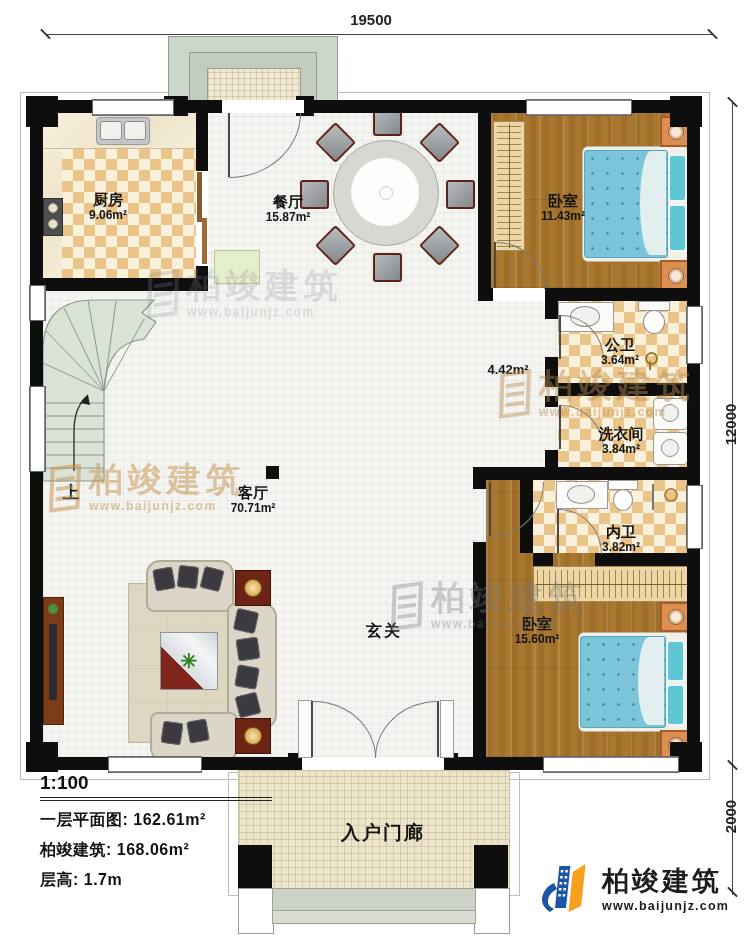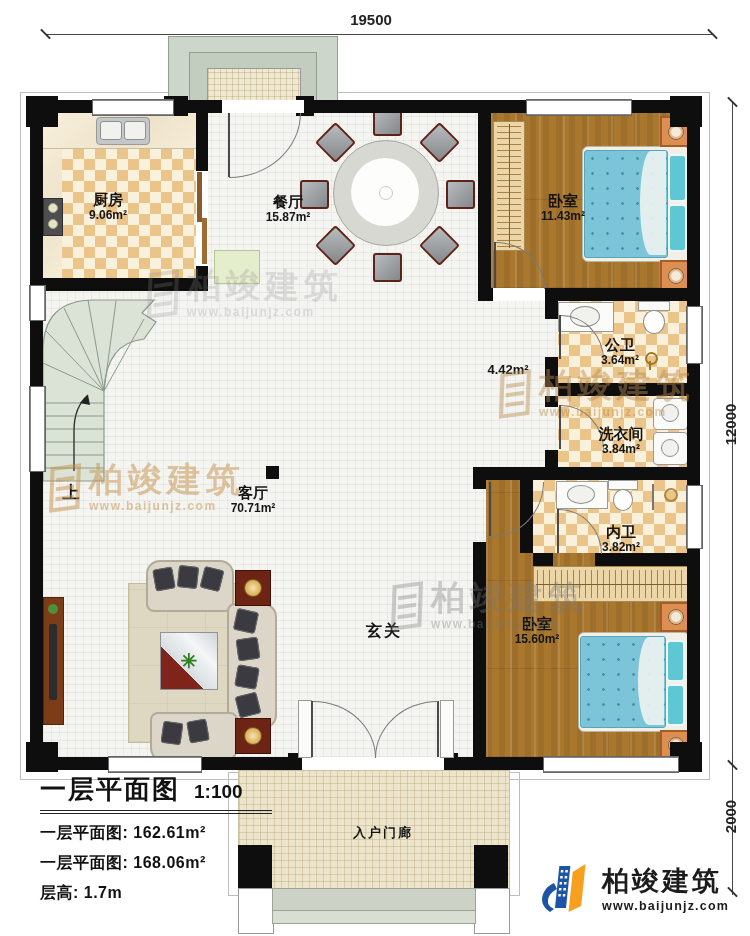--- a/index.html
+++ b/index.html
@@ -314,21 +314,21 @@
   <div class="rlabel" style="left:537px;top:631px;">
     <span class="rname">卧室</span>
     <span class="rarea">15.60m²</span>
   </div>
   <div class="rlabel" style="left:253px;top:500px;">
     <span class="rname">客厅</span>
     <span class="rarea">70.71m²</span>
   </div>
   <div class="rlabel" style="left:508px;top:370px;font-size:13px;">4.42m²</div>
   <div class="rlabel" style="left:384px;top:631px;font-size:16px;letter-spacing:2px;">玄关</div>
-  <div class="rlabel" style="left:383px;top:833px;font-size:13px;letter-spacing:2px;">入户门廊</div>
+  <div class="rlabel" style="left:383px;top:833px;font-size:19px;letter-spacing:2px;">入户门廊</div>
   <div class="rlabel" style="left:71px;top:493px;font-size:17px;">上</div>
 
   <div class="wm" style="left:148px;top:268px;color:rgba(140,140,140,.25);">
     <div class="wm-mark">
         <i></i>
         <i></i>
         <i></i>
       </div>
     <div class="wm-texts">
         <span class="wm-cn">柏竣建筑</span>
@@ -364,25 +364,24 @@
         <i></i>
       </div>
     <div class="wm-texts">
         <span class="wm-cn">柏竣建筑</span>
         <span class="wm-url">www.baijunjz.com</span>
       </div>
   </div>
 
   <div class="tblock">
     <div class="tb-title-row">
-      <span class="tb-title">一层平面图</span>
       <span class="tb-scale">1:100</span>
     </div>
     <div class="tb-line">一层平面图: 162.61m²</div>
-    <div class="tb-line">一层平面图: 168.06m²</div>
+    <div class="tb-line">柏竣建筑: 168.06m²</div>
     <div class="tb-line">层高: 1.7m</div>
   </div>
 
   <div class="logo">
     <svg width="58" height="60" viewBox="0 0 58 60">
       <path d="M14 52 Q2 44 8 32 Q11 26 18 23 L21 29 Q13 33 12 40 Q11 46 18 49 Z" fill="#1c55a5"></path>
       <g transform="skewX(-6)">
         <rect x="24" y="6" width="11" height="42" fill="#1c55a5"></rect>
         <g fill="#fff">
           <rect x="26" y="10" width="2.5" height="2.5"></rect>

